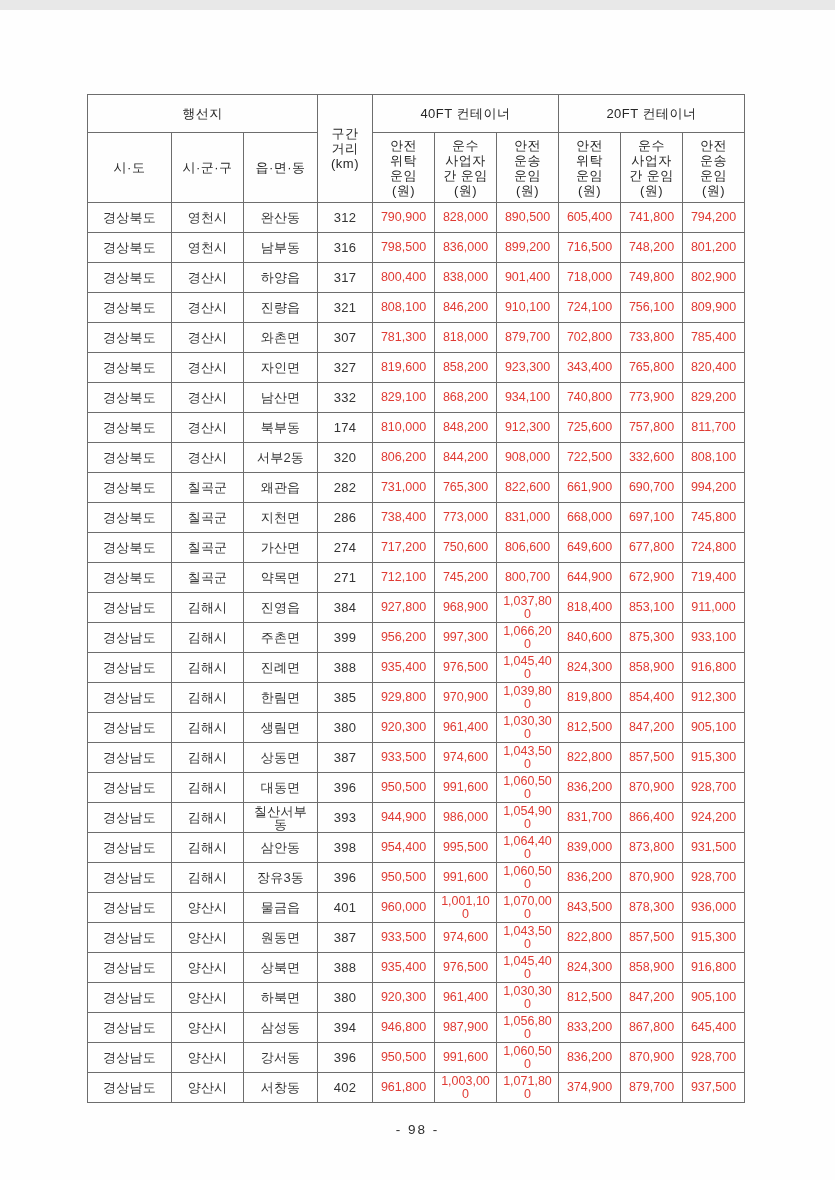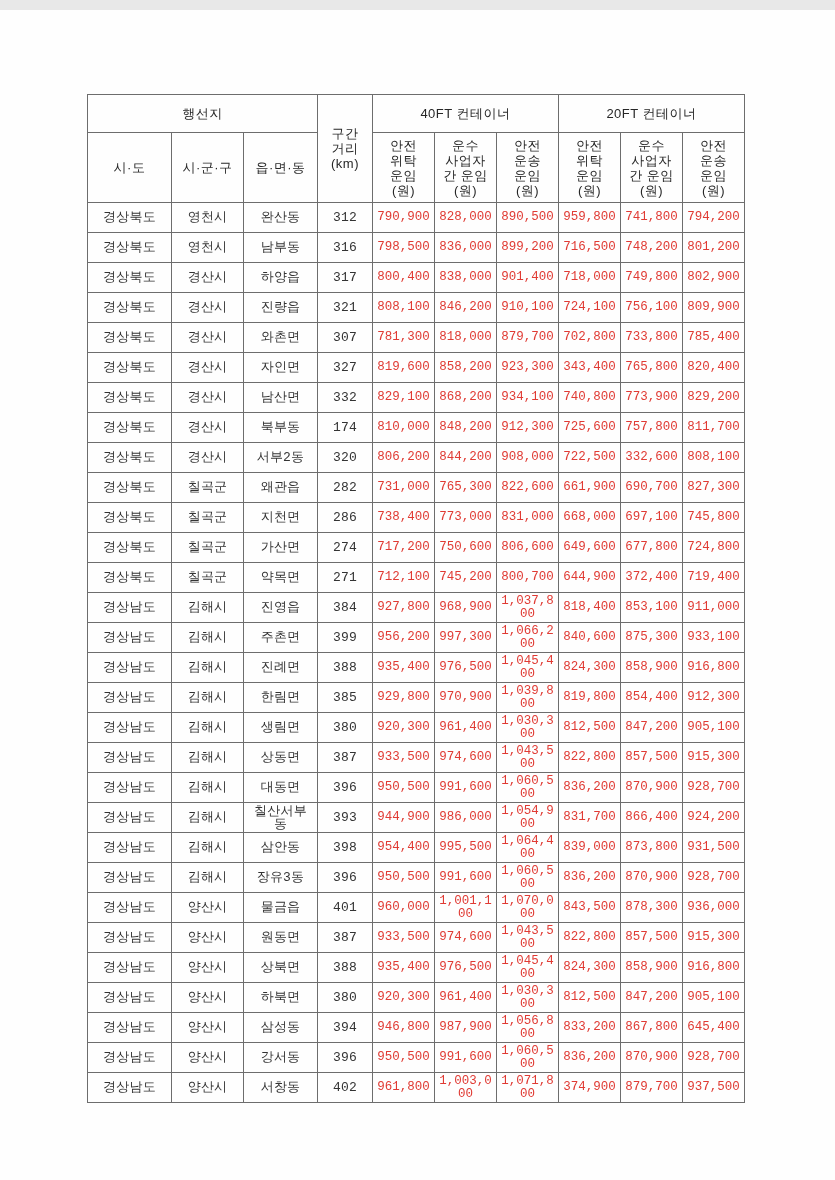--- a/index.html
+++ b/index.html
@@ -27,21 +27,21 @@
   .fare-table thead th {
     font-weight:normal;
     font-size:13px;
     color:#262626;
     white-space:pre-line;
     line-height:15px;
     letter-spacing:0.5px;
   }
   .fare-table thead tr.group-row { height:38px; }
   .fare-table thead tr.label-row { height:70px; }
-  .fare-table tbody tr { height:30px;font-family:Liberation Mono, monospace; }
+  .fare-table tbody tr { height:30px; }
   .fare-table tbody td {
     font-size:13px;
     color:#333333;
     line-height:13px;
     word-break:break-all;
     letter-spacing:0.2px;
   }
   .fare-table tbody td.fare {
     color:#e03a33;
     font-size:12.5px;
@@ -116,21 +116,21 @@
     </thead>
     <tbody>
         <tr>
           <td>경상북도</td>
           <td>영천시</td>
           <td>완산동</td>
           <td>312</td>
           <td class="fare">790,900</td>
           <td class="fare">828,000</td>
           <td class="fare">890,500</td>
-          <td class="fare">959,800</td>
+          <td class="fare">605,400</td>
           <td class="fare">741,800</td>
           <td class="fare">794,200</td>
         </tr>
         <tr>
           <td>경상북도</td>
           <td>영천시</td>
           <td>남부동</td>
           <td>316</td>
           <td class="fare">798,500</td>
           <td class="fare">836,000</td>
@@ -226,21 +226,21 @@
         <tr>
           <td>경상북도</td>
           <td>칠곡군</td>
           <td>왜관읍</td>
           <td>282</td>
           <td class="fare">731,000</td>
           <td class="fare">765,300</td>
           <td class="fare">822,600</td>
           <td class="fare">661,900</td>
           <td class="fare">690,700</td>
-          <td class="fare">827,300</td>
+          <td class="fare">994,200</td>
         </tr>
         <tr>
           <td>경상북도</td>
           <td>칠곡군</td>
           <td>지천면</td>
           <td>286</td>
           <td class="fare">738,400</td>
           <td class="fare">773,000</td>
           <td class="fare">831,000</td>
           <td class="fare">668,000</td>
@@ -261,21 +261,21 @@
         </tr>
         <tr>
           <td>경상북도</td>
           <td>칠곡군</td>
           <td>약목면</td>
           <td>271</td>
           <td class="fare">712,100</td>
           <td class="fare">745,200</td>
           <td class="fare">800,700</td>
           <td class="fare">644,900</td>
-          <td class="fare">372,400</td>
+          <td class="fare">672,900</td>
           <td class="fare">719,400</td>
         </tr>
         <tr>
           <td>경상남도</td>
           <td>김해시</td>
           <td>진영읍</td>
           <td>384</td>
           <td class="fare">927,800</td>
           <td class="fare">968,900</td>
           <td class="fare">1,037,800</td>
@@ -471,14 +471,15 @@
           <td class="fare">961,800</td>
           <td class="fare">1,003,000</td>
           <td class="fare">1,071,800</td>
           <td class="fare">374,900</td>
           <td class="fare">879,700</td>
           <td class="fare">937,500</td>
         </tr>
       </tbody>
   </table>
 
+  <div class="page-number">- 98 -</div>
 
 </div>
 
 </body></html>

